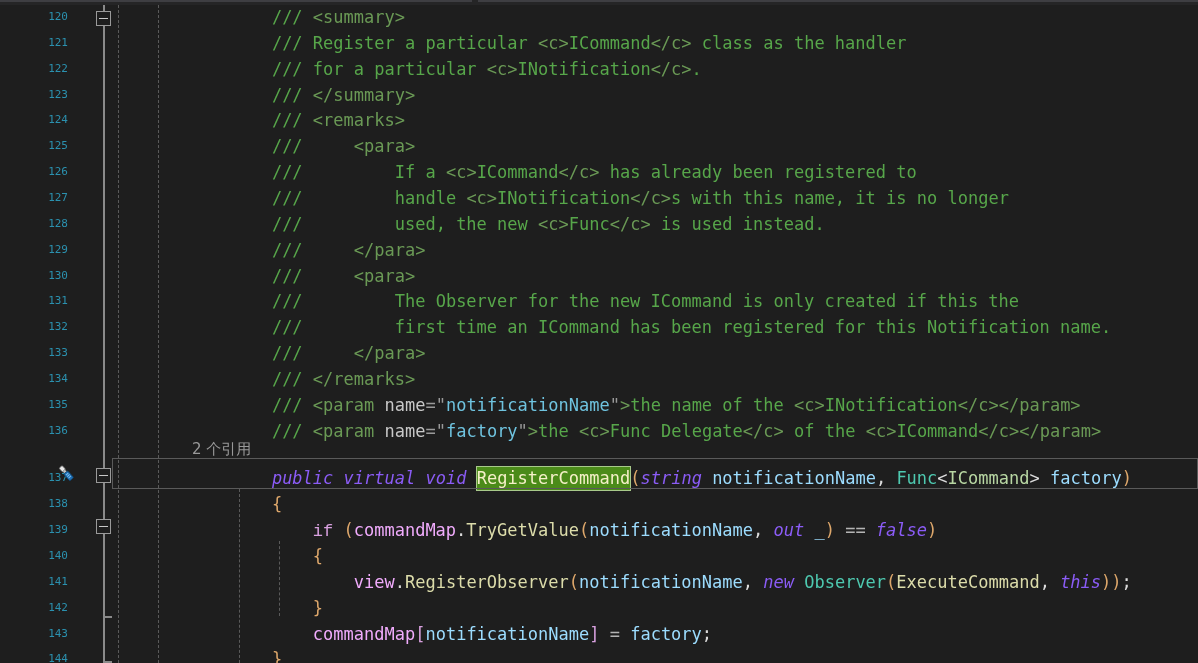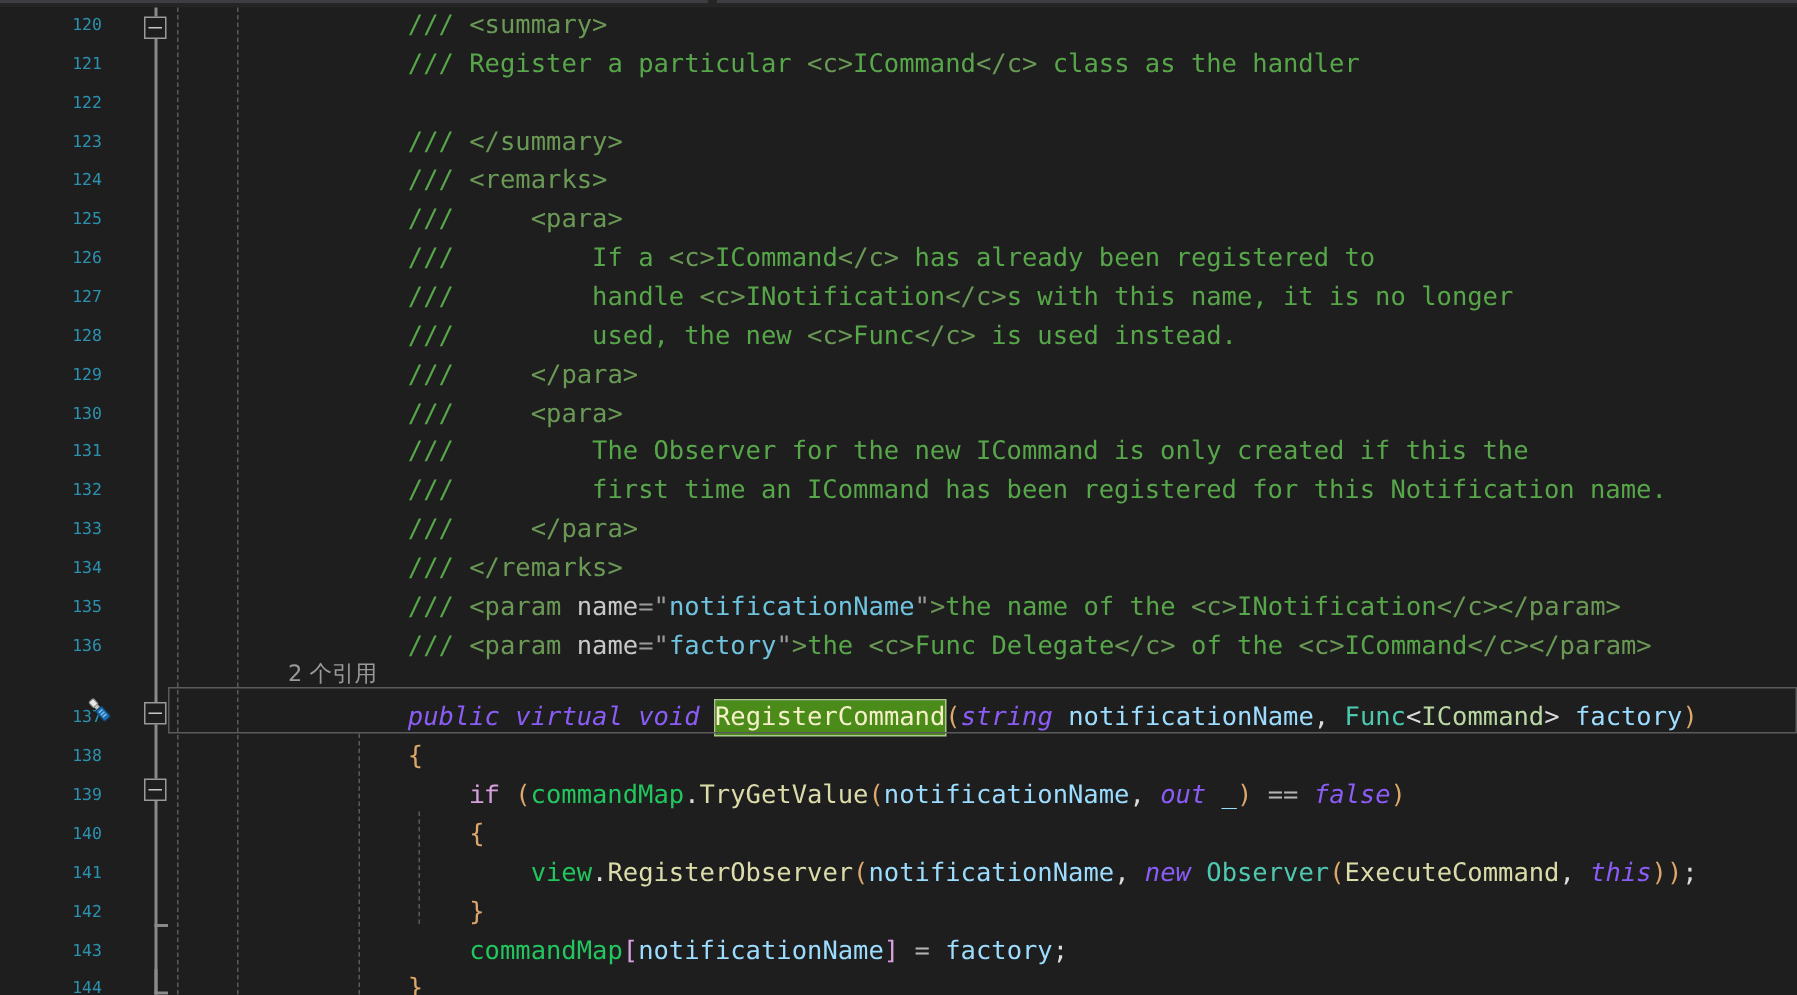--- a/index.html
+++ b/index.html
@@ -157,21 +157,21 @@
   .t-doctag     { color: #6A9955; text-align: center; }   
   .t-docattrname{ color: #C8C8C8; }   
   .t-docquote   { color: #9A9A9A; }   
   .t-docattrval { color: #6FC3DF; }   
   .t-kw         { color: #8b5cf6; font-style: italic; }   
   .t-ctrlkw     { color: #D8A0DF; font-family: Liberation Mono, monospace; }   
   .t-type       { color: #4EC9B0; }   
   .t-iface      { color: #B8D7A3; }   
   .t-method     { color: #DCDCAA; }   
   .t-param      { color: #9CDCFE; }   
-  .t-local      { color: #22c55e; }   
+  .t-local      { color: #f0abfc; }   
   .t-punc       { color: #DCDCDC; }
   .t-paren      { color: #DDA76B; }   
   .t-brace      { color: #DDA76B; }   
   .t-bracket    { color: #D8A0DF; }   
   .t-angle      { color: #DCDCDC; }
   .t-op         { color: #B4B4B4; }
 </style>
 </head>
 <body>
 
@@ -188,21 +188,21 @@
   <div id="fold-spine-lower"></div>
 
   <div class="indent-guide" style="left:118px;"></div>
   <div class="indent-guide" style="left:158px;"></div>
   <div class="indent-guide" style="left:239px; top:484px; height:179px;"></div>
   <div class="indent-guide" style="left:279px; top:536px; height:75px;"></div>
 
   <div id="rows">
       <div class="row" style="top: -1px;"><span class="lnum">120</span><span class="ltext"><span class="t-punc">        </span><span class="t-doc">/// </span><span class="t-doctag">&lt;summary&gt;</span></span></div>
       <div class="row" style="top: 24.85px;"><span class="lnum">121</span><span class="ltext"><span class="t-punc">        </span><span class="t-doc">/// </span><span class="t-doc">Register a particular </span><span class="t-doctag">&lt;c&gt;</span><span class="t-doc">ICommand</span><span class="t-doctag">&lt;/c&gt;</span><span class="t-doc"> class as the handler</span></span></div>
-      <div class="row" style="top: 50.7px;"><span class="lnum">122</span></div>
+      <div class="row" style="top: 50.7px;"><span class="lnum">122</span><span class="ltext"><span class="t-punc">        </span><span class="t-doc">/// </span><span class="t-doc">for a particular </span><span class="t-doctag">&lt;c&gt;</span><span class="t-doc">INotification</span><span class="t-doctag">&lt;/c&gt;</span><span class="t-doc">.</span></span></div>
       <div class="row" style="top: 76.55px;"><span class="lnum">123</span><span class="ltext"><span class="t-punc">        </span><span class="t-doc">/// </span><span class="t-doctag">&lt;/summary&gt;</span></span></div>
       <div class="row" style="top: 102.4px;"><span class="lnum">124</span><span class="ltext"><span class="t-punc">        </span><span class="t-doc">/// </span><span class="t-doctag">&lt;remarks&gt;</span></span></div>
       <div class="row" style="top: 128.25px;"><span class="lnum">125</span><span class="ltext"><span class="t-punc">        </span><span class="t-doc">/// </span><span class="t-doc">    </span><span class="t-doctag">&lt;para&gt;</span></span></div>
       <div class="row" style="top: 154.1px;"><span class="lnum">126</span><span class="ltext"><span class="t-punc">        </span><span class="t-doc">/// </span><span class="t-doc">        If a </span><span class="t-doctag">&lt;c&gt;</span><span class="t-doc">ICommand</span><span class="t-doctag">&lt;/c&gt;</span><span class="t-doc"> has already been registered to</span></span></div>
       <div class="row" style="top: 179.95px;"><span class="lnum">127</span><span class="ltext"><span class="t-punc">        </span><span class="t-doc">/// </span><span class="t-doc">        handle </span><span class="t-doctag">&lt;c&gt;</span><span class="t-doc">INotification</span><span class="t-doctag">&lt;/c&gt;</span><span class="t-doc">s with this name, it is no longer</span></span></div>
       <div class="row" style="top: 205.8px;"><span class="lnum">128</span><span class="ltext"><span class="t-punc">        </span><span class="t-doc">/// </span><span class="t-doc">        used, the new </span><span class="t-doctag">&lt;c&gt;</span><span class="t-doc">Func</span><span class="t-doctag">&lt;/c&gt;</span><span class="t-doc"> is used instead.</span></span></div>
       <div class="row" style="top: 231.65px;"><span class="lnum">129</span><span class="ltext"><span class="t-punc">        </span><span class="t-doc">/// </span><span class="t-doc">    </span><span class="t-doctag">&lt;/para&gt;</span></span></div>
       <div class="row" style="top: 257.5px;"><span class="lnum">130</span><span class="ltext"><span class="t-punc">        </span><span class="t-doc">/// </span><span class="t-doc">    </span><span class="t-doctag">&lt;para&gt;</span></span></div>
       <div class="row" style="top: 283.35px;"><span class="lnum">131</span><span class="ltext"><span class="t-punc">        </span><span class="t-doc">/// </span><span class="t-doc">        The Observer for the new ICommand is only created if this the</span></span></div>
       <div class="row" style="top: 309.2px;"><span class="lnum">132</span><span class="ltext"><span class="t-punc">        </span><span class="t-doc">/// </span><span class="t-doc">        first time an ICommand has been registered for this Notification name.</span></span></div>

